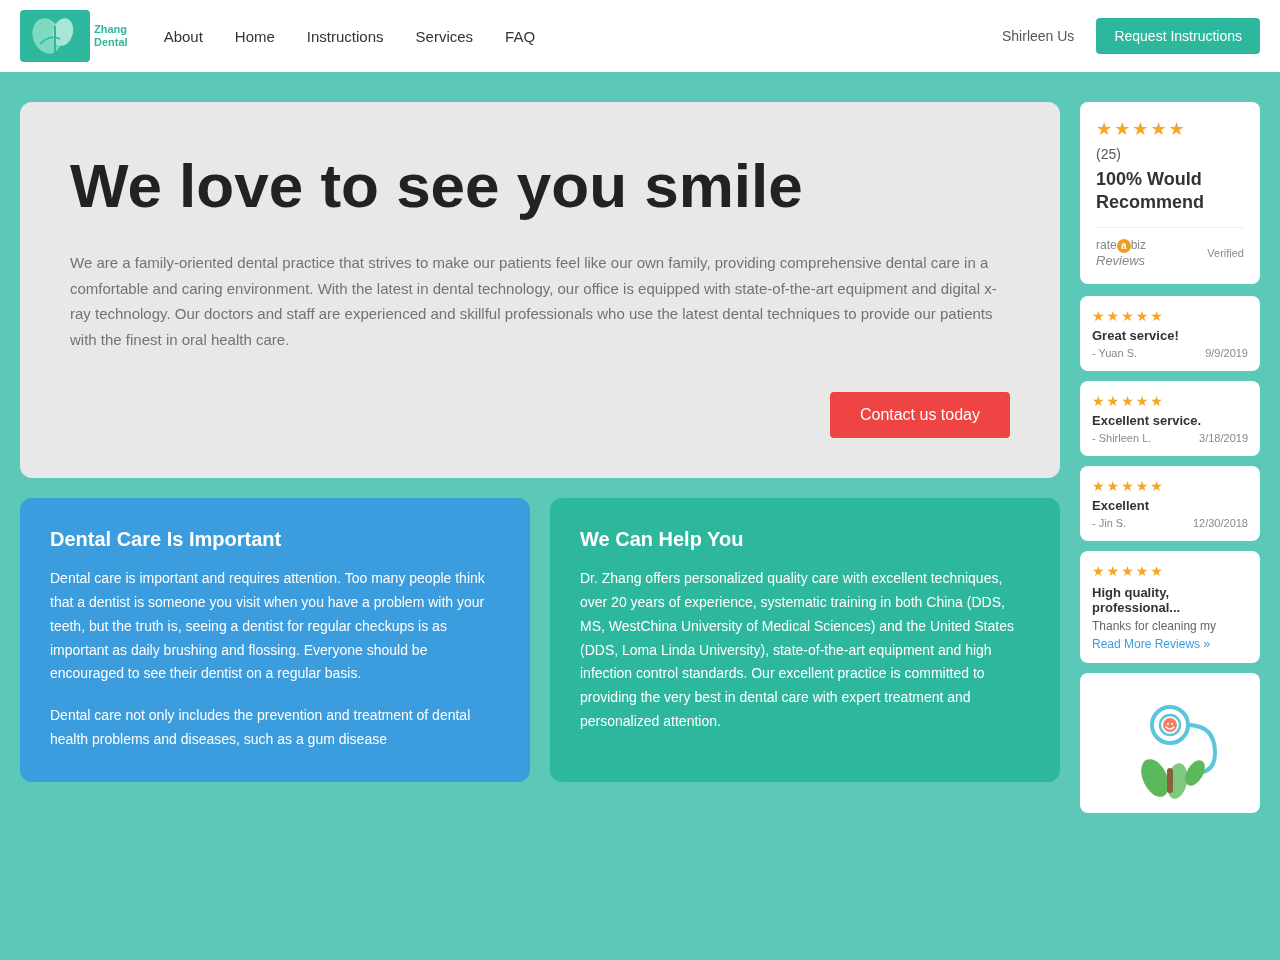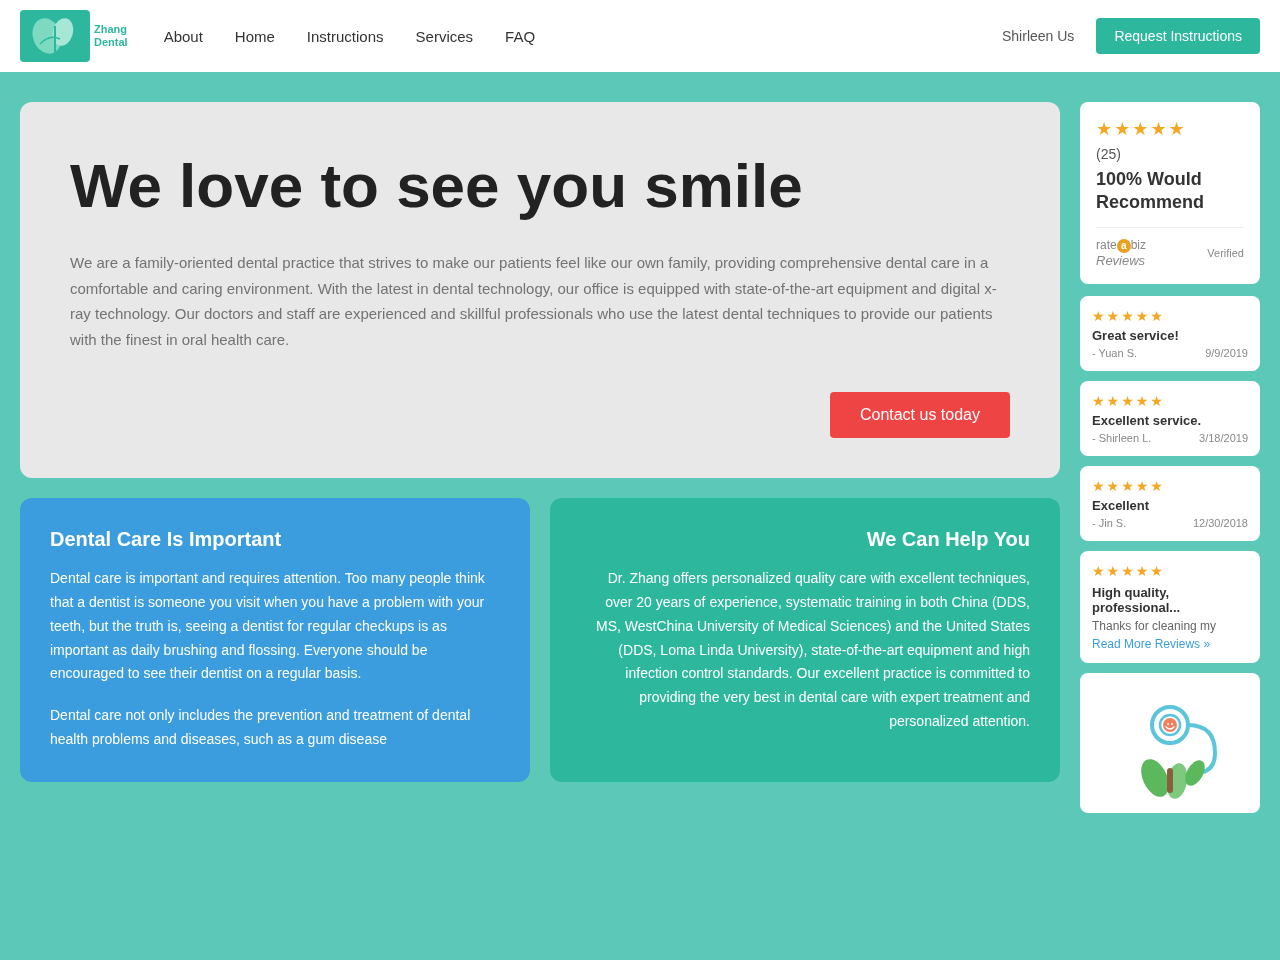--- a/index.html
+++ b/index.html
@@ -93,21 +93,21 @@
       display: flex;
       gap: 20px;
       margin-top: 20px;
     }
     .info-card {
       flex: 1;
       border-radius: 12px;
       padding: 30px;
     }
     .info-card-blue { background: #3b9ddd; }
-    .info-card-cyan { background: #2db89e; text-align: right; }
+    .info-card-cyan { background: #2db89e; }
     .info-card h3 {
       color: white;
       font-size: 20px;
       margin-bottom: 16px;
       font-weight: 700;
     }
     .info-card p {
       color: white;
       font-size: 14px;
       line-height: 1.7;

